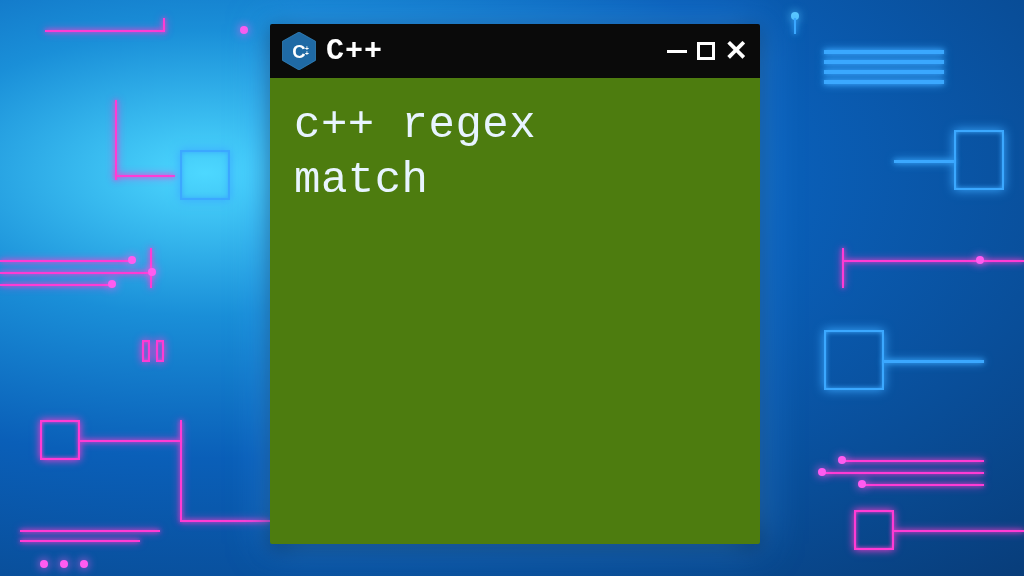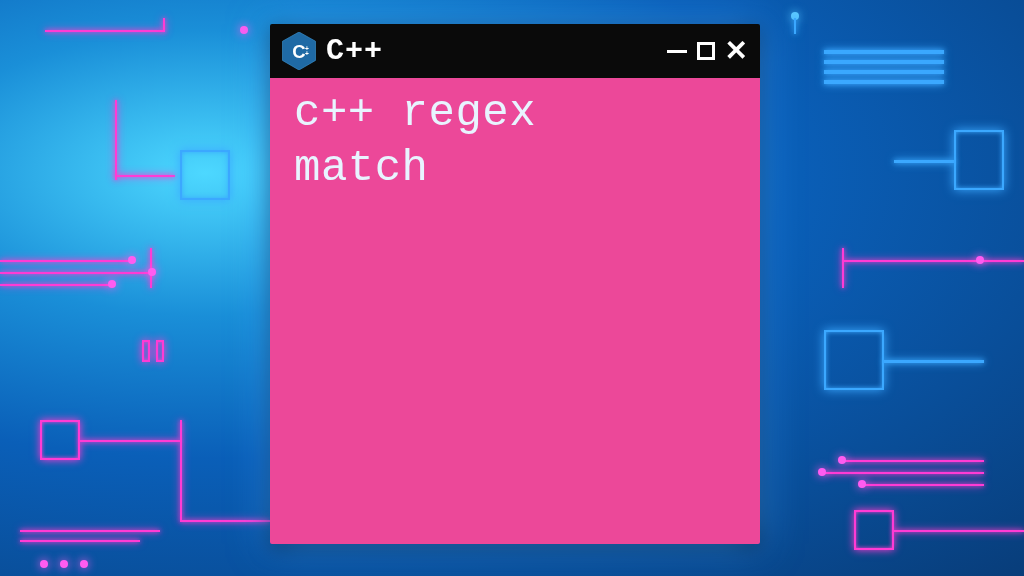--- a/index.html
+++ b/index.html
@@ -69,22 +69,22 @@
       display: inline-flex;
       align-items: center;
       justify-content: center;
       cursor: pointer;
     }
     .minimize-line { width: 20px; height: 3px; background: #fff; display: block; }
     .maximize-box { width: 18px; height: 18px; border: 3px solid #fff; display: block; }
     .close-x { font-size: 28px; font-weight: bold; line-height: 1; font-family: Arial, sans-serif; }
     .body-area {
       height: calc(100% - 54px);
-      background: #ec4899;
-      padding: 8px 24px;
+      background: #4d7c0f;
+      padding: 20px 24px;
     }
     .body-text {
       color: #e8f4ff;
       font-family: "Consolas", "Courier New", monospace;
       font-size: 44px;
       line-height: 1.25;
       white-space: pre-line;
       letter-spacing: 0.5px;
     }
   </style>

